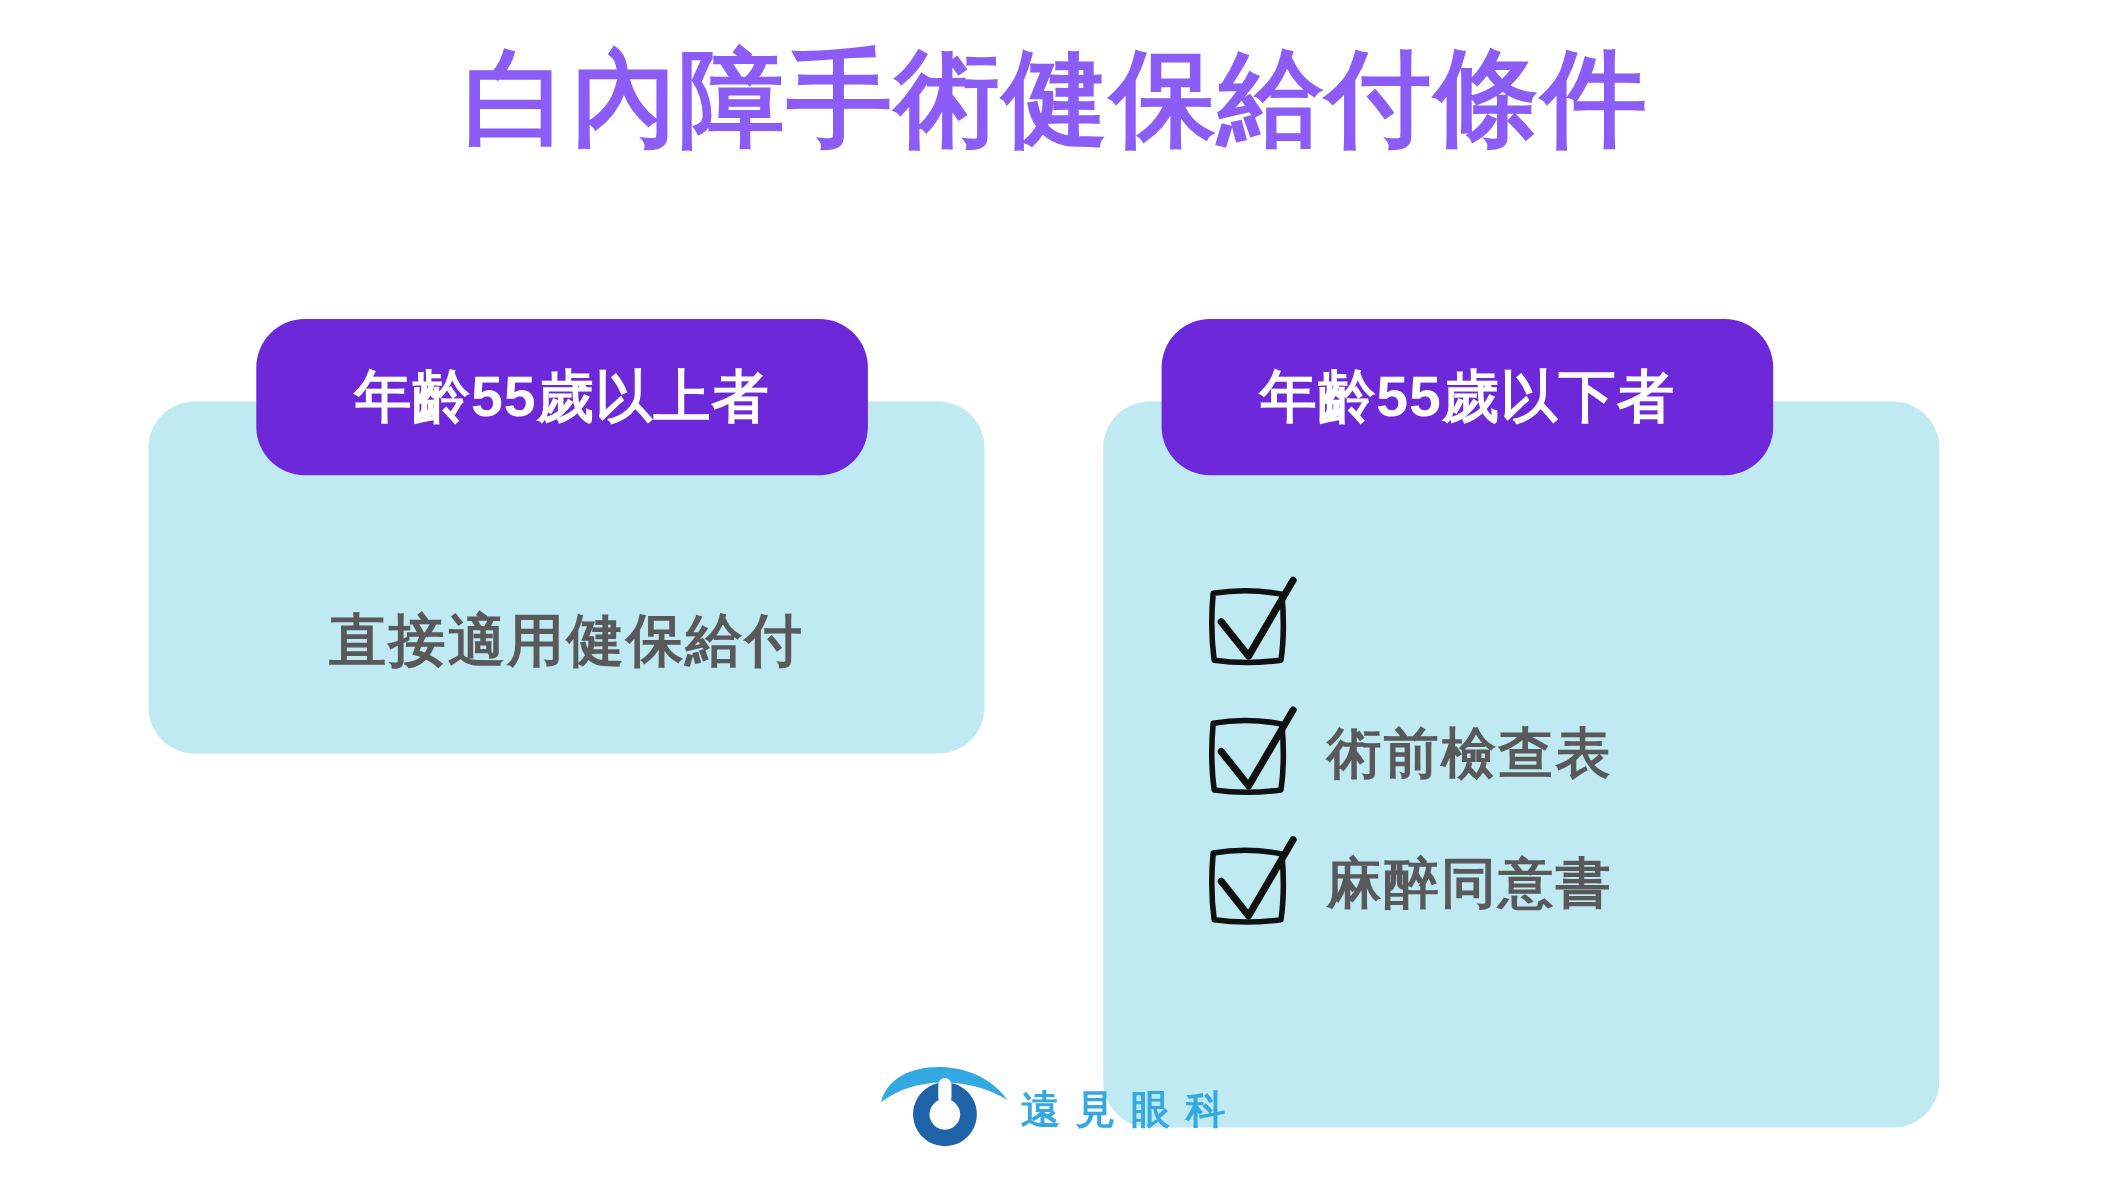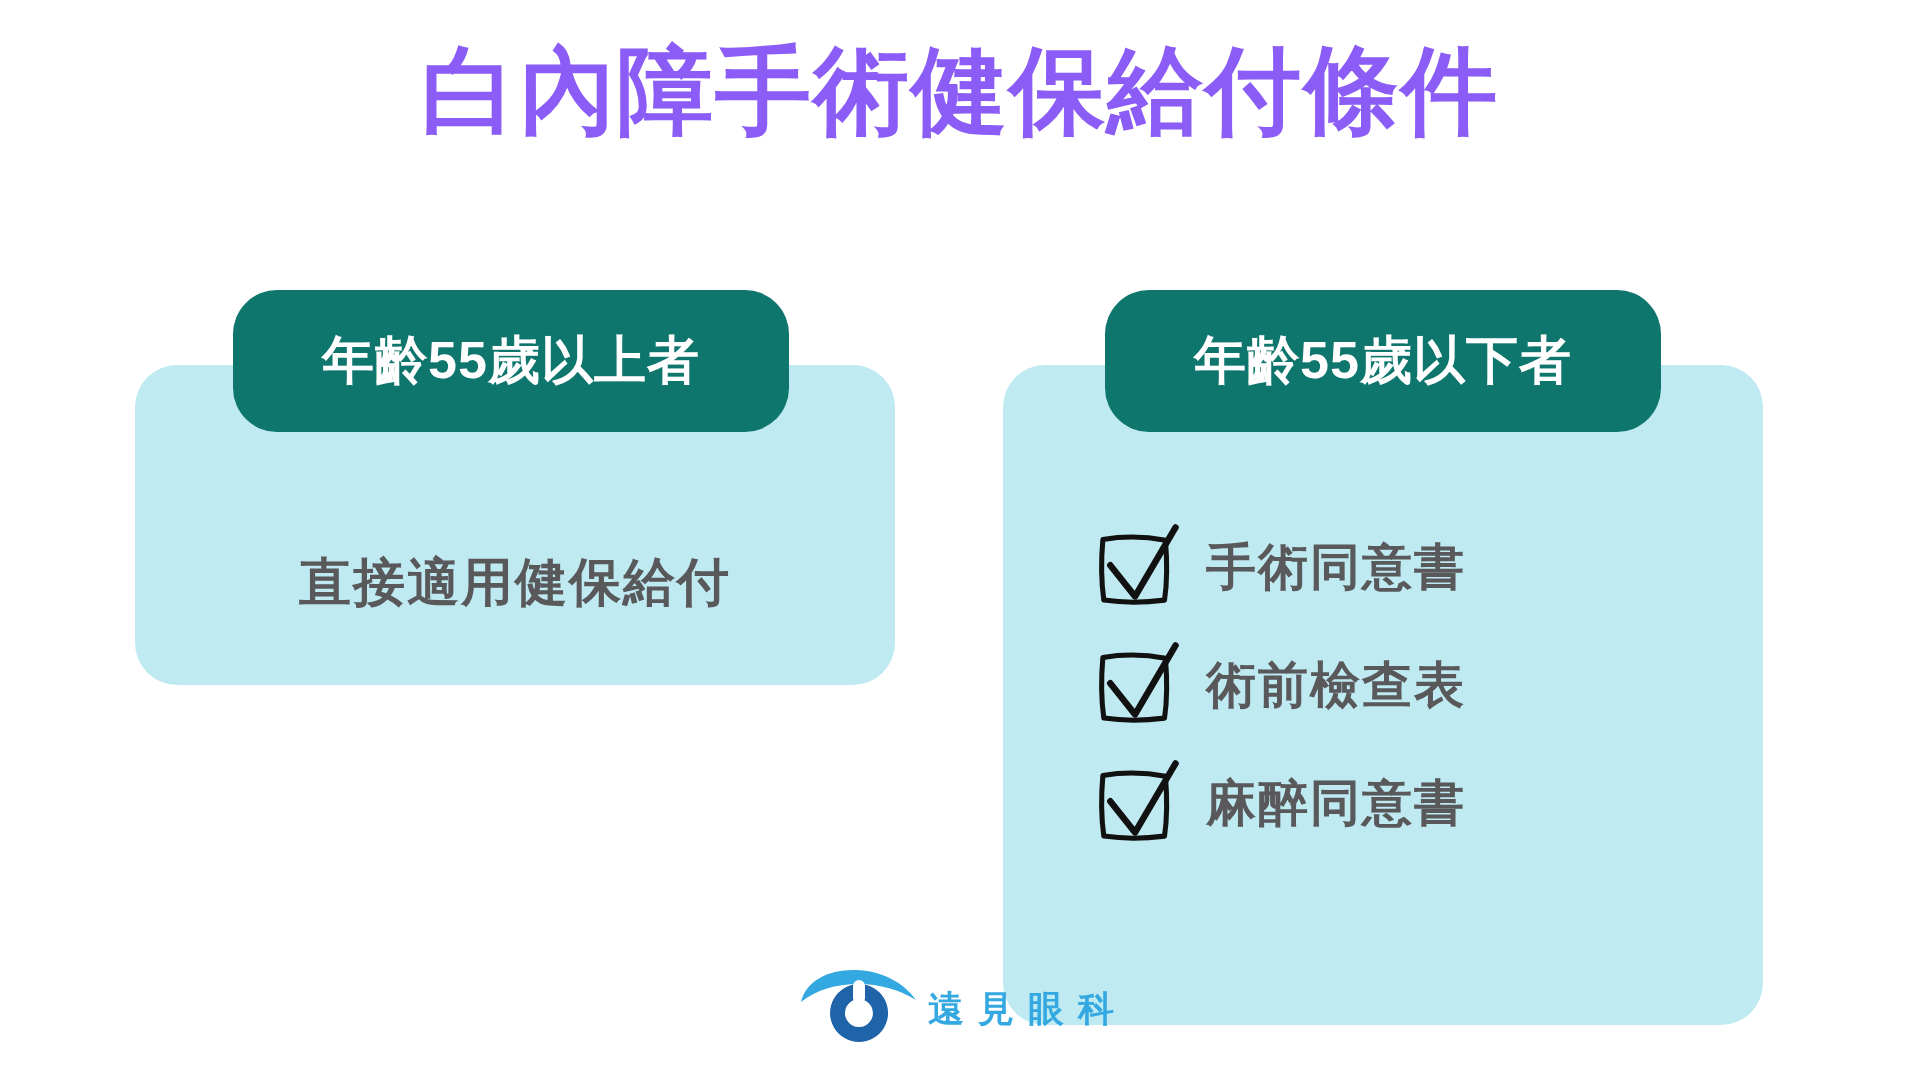--- a/index.html
+++ b/index.html
@@ -54,38 +54,38 @@
   .card--right {
     left: 1003px;
     width: 760px;
     height: 660px;
   }
 
   .card-header {
     position: absolute;
     top: 0;
     border-radius: 44px;
-    background: #0f766e;
+    background: #6d28d9;
     color: #ffffff;
     font-size: 52px;
     font-weight: bold;
     letter-spacing: 1px;
     display: flex;
     align-items: center;
     justify-content: center;
     white-space: nowrap;
     height: 142px;
     z-index: 3;
   }
   .card-header--left {
     left: 233px;
     width: 556px;
   }
   .card-header--right {
-    left: 1105px;
+    left: 1056px;
     width: 556px;
   }
 
   
   .card-body--left {
     position: absolute;
     top: 258px;
     left: 135px;
     width: 760px;
     text-align: center;
@@ -172,21 +172,20 @@
 
   <div class="checklist">
 
     <div class="check-item">
       <span class="check-icon-wrap">
         <svg class="check-icon" viewBox="0 0 100 100" fill="none" xmlns="http://www.w3.org/2000/svg">
           <path d="M14 20 C38 16, 62 17, 82 21 C84 45, 84 66, 81 86 C58 89, 36 89, 15 86 C12 64, 12 42, 14 20 Z" stroke="#111111" stroke-width="5.5" stroke-linecap="round" stroke-linejoin="round" fill="none"></path>
           <path d="M22 48 L49 82 L93 7" stroke="#111111" stroke-width="7" stroke-linecap="round" stroke-linejoin="round" fill="none"></path>
         </svg>
       </span>
-      <span class="check-label">手術同意書</span>
     </div>
 
     <div class="check-item">
       <span class="check-icon-wrap">
         <svg class="check-icon" viewBox="0 0 100 100" fill="none" xmlns="http://www.w3.org/2000/svg">
           <path d="M14 20 C38 16, 62 17, 82 21 C84 45, 84 66, 81 86 C58 89, 36 89, 15 86 C12 64, 12 42, 14 20 Z" stroke="#111111" stroke-width="5.5" stroke-linecap="round" stroke-linejoin="round" fill="none"></path>
           <path d="M22 48 L49 82 L93 7" stroke="#111111" stroke-width="7" stroke-linecap="round" stroke-linejoin="round" fill="none"></path>
         </svg>
       </span>
       <span class="check-label">術前檢查表</span>

